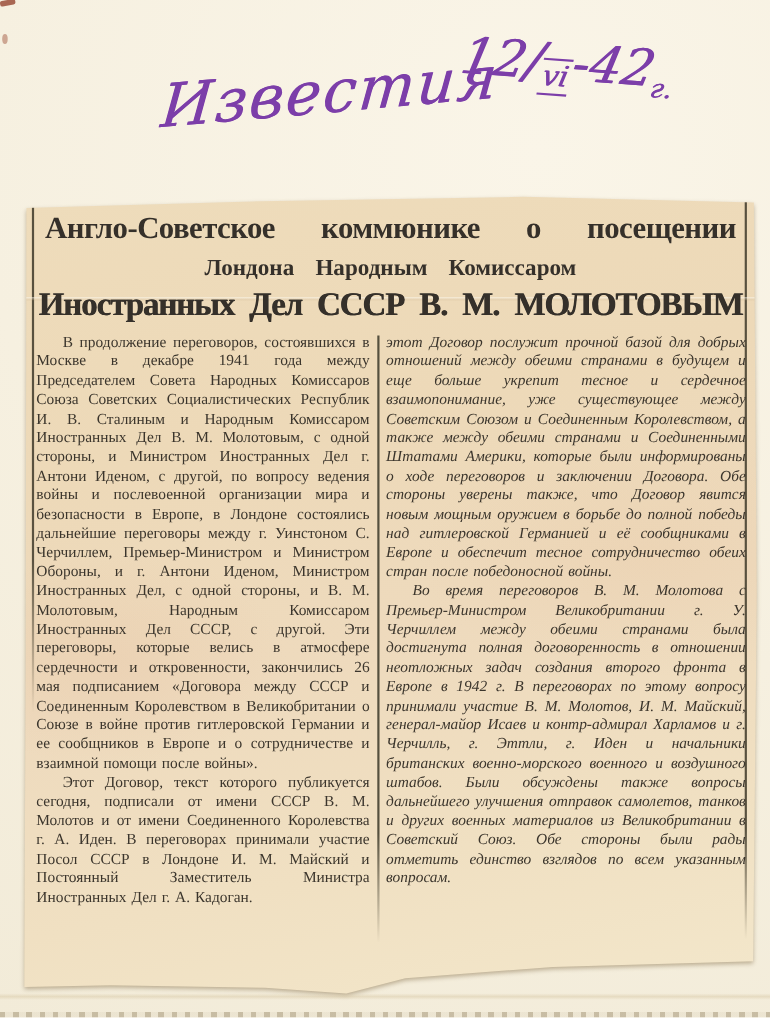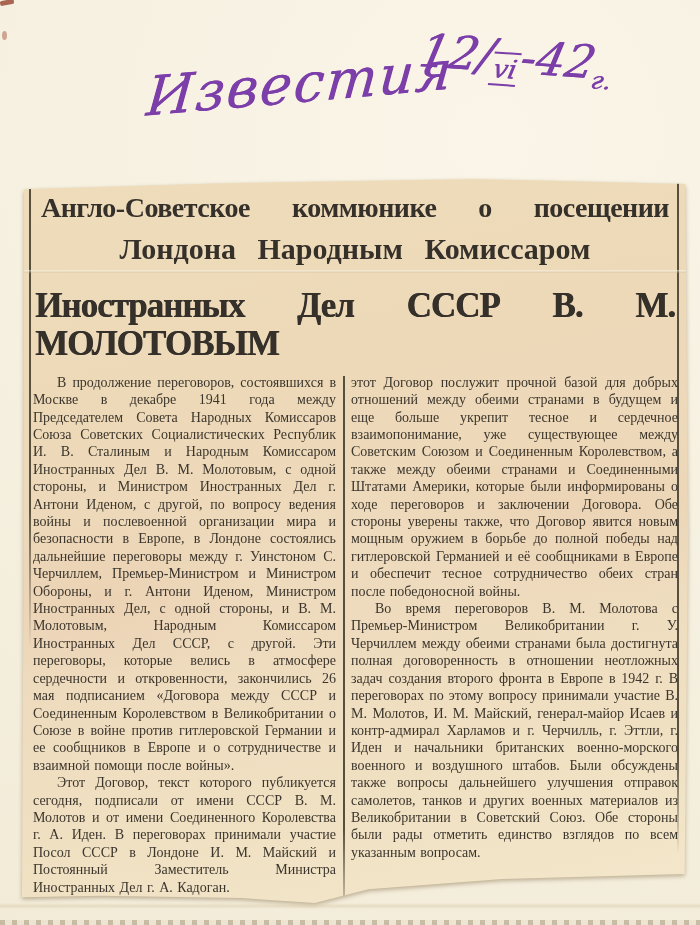--- a/index.html
+++ b/index.html
@@ -45,32 +45,32 @@
   .rule-left{position:absolute;left:9px;top:12px;width:2px;height:460px;
     background:linear-gradient(to bottom,#57503e 0%,#5a5240 70%,rgba(90,82,64,0) 100%);}
   .rule-right{position:absolute;right:11px;top:6px;width:2px;height:92%;
     background:linear-gradient(to bottom,#57503e 0%,#57503e 85%,rgba(90,82,64,0) 100%);}
   .crease{position:absolute;left:0;right:0;top:94px;height:3px;
     background:linear-gradient(rgba(255,253,245,.55), rgba(180,150,105,.22));}
   
   .headline{position:relative;margin:17px 15px 0 15px;color:#35302a;font-weight:700;}
   .h-line{font-family:"Liberation Serif",serif;}
   .h-line1{font-size:28px;line-height:1.1;letter-spacing:-0.5px;text-align:justify;text-align-last:justify;padding:0 6px;}
-  .h-line2{font-size:30px;line-height:1.1;text-align:center;word-spacing:14px;margin-top:8px;}
-  .h-line3{font-size:35px;line-height:1.1;letter-spacing:-1px;text-align:justify;text-align-last:justify;margin-top:22px;
+  .h-line2{font-size:21px;line-height:1.1;text-align:center;word-spacing:14px;margin-top:8px;}
+  .h-line3{font-size:30px;line-height:1.1;letter-spacing:-1px;text-align:justify;text-align-last:justify;margin-top:5px;
     text-shadow:0.5px 0 currentColor;}
   
   .columns{display:flex;margin:10px 12px 0 13px;position:relative;}
   .col{color:#3b352c;font-size:14px;line-height:17.4px;text-align:justify;word-spacing:1px;}
   .col p{margin:0;}
   .col p.indent{text-indent:24px;}
   .col-left{flex:0 0 303px;}
   .divider{flex:0 0 2px;height:552px;margin:2px 6px 0 7px;
     background:linear-gradient(to bottom,#55503e 0%,#55503e 82%,rgba(85,80,62,0) 100%);}
-  .col-right{flex:1;}
+  .col-right{flex:1;font-style:italic;}
 </style>
 </head>
 <body>
 
 <div>
   <div class="red-mark-1"></div>
   <div class="red-mark-2"></div>
 
   <div class="handwriting">
     <div class="hw-title">Известия</div>

